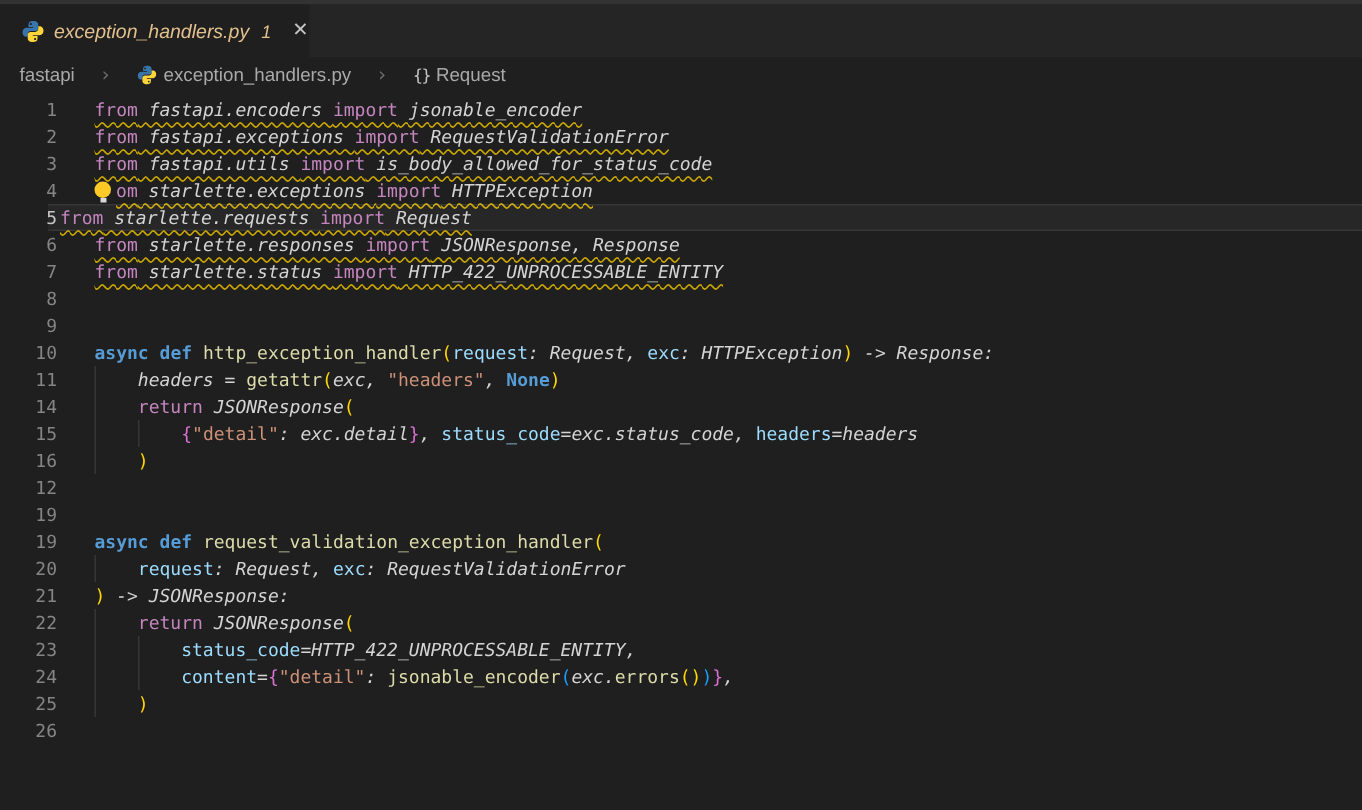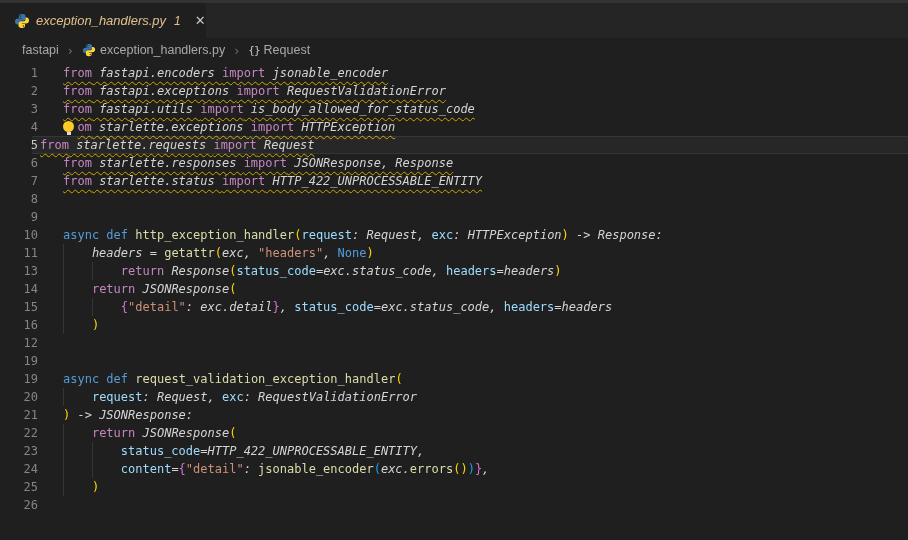--- a/index.html
+++ b/index.html
@@ -23,21 +23,21 @@
     white-space:nowrap;
   }
   .tab-badge { font-style:italic; font-size:12px; color:var(--modified,#e2c08d); margin-left:2px; }
   .tab-close { color:#c5c5c5; font-size:13px; line-height:13px; margin-left:8px; cursor:pointer; font-family:"DejaVu Sans", sans-serif; }
   .pyicon { width:16px; height:16px; flex:0 0 16px; }
   .pyicon.small { width:14px; height:14px; flex:0 0 14px; }
 
   
   .breadcrumbs {
     height:24px; background:#1f1f1f; display:flex; align-items:center;
-    padding-left:22px; gap:8px; font-size:12.5px; color:var(--breadcrumb_fg,#a9a9a9);
+    padding-left:13px; gap:17px; font-size:12.5px; color:var(--breadcrumb_fg,#a9a9a9);
   }
   .crumb { white-space:nowrap; cursor:pointer; }
   .crumb-sep { color:#6e6e6e; font-size:13px; margin:0 1px; font-family:"DejaVu Sans", sans-serif; }
   .crumb-item { display:flex; align-items:center; gap:4px; }
   .symbol-icon { color:#c5c5c5; font-family:"DejaVu Sans Mono", monospace; font-size:11px; letter-spacing:-1px; }
 
   
   .editor { position:relative; padding-top:2px; font-family:"DejaVu Sans Mono", monospace; font-size:12px; }
   .row { position:relative; height:18px; line-height:18px; }
   .ln {
@@ -50,21 +50,21 @@
     white-space:pre; color:var(--fg,#d4d4d4);
   }
   .row.active .code {
     background:rgba(255,255,255,0.04);
     box-shadow: inset 0 1px 0 rgba(255,255,255,0.07), inset 0 -1px 0 rgba(255,255,255,0.07);
     margin-left: 32px;
   }
   .guide { position:absolute; top:0; bottom:0; width:1px; background:rgba(255,255,255,0.10); }
 
   .kw   { color:var(--keyword,#c586c0); }
-  .kw2  { color:var(--keyword2,#569cd6); }
+  .kw2  { color:var(--keyword2,#569cd6);font-weight:bold; }
   .fn   { color:var(--func,#dcdcaa); }
   .var  { color:var(--variable,#9cdcfe); }
   .str  { color:var(--string,#ce9178); }
   .txt  { color:var(--fg,#d4d4d4);font-style:italic; }
   .b1   { color:var(--bracket1,#ffd700); }
   .b2   { color:var(--bracket2,#da70d6); }
   .b3   { color:var(--bracket3,#179fff); }
 
   .squiggle {
     text-decoration-line:underline;
@@ -158,26 +158,20 @@
     <div class="row">
       <span class="ln">10</span>
       <span class="code"><span class="kw2">async</span><span class="txt"> </span><span class="kw2">def</span><span class="txt"> </span><span class="fn">http_exception_handler</span><span class="b1">(</span><span class="var">request</span><span class="txt">: Request, </span><span class="var">exc</span><span class="txt">: HTTPException</span><span class="b1">)</span><span class="txt"> -&gt; Response:</span></span>
     </div>
     <div class="row">
       <span class="ln">11</span>
       <i class="guide" style="left: 63px;"></i>
       <span class="code"><span class="txt">    headers = </span><span class="fn">getattr</span><span class="b1">(</span><span class="txt">exc, </span><span class="str">"headers"</span><span class="txt">, </span><span class="kw2">None</span><span class="b1">)</span></span>
     </div>
     <div class="row">
-      <span class="ln">13</span>
-      <i class="guide" style="left: 63px;"></i>
-      <i class="guide" style="left: 91.9004px;"></i>
-      <span class="code"><span class="txt">        </span><span class="kw">return</span><span class="txt"> Response</span><span class="b1">(</span><span class="var">status_code</span><span class="txt">=exc.status_code, </span><span class="var">headers</span><span class="txt">=headers</span><span class="b1">)</span></span>
-    </div>
-    <div class="row">
       <span class="ln">14</span>
       <i class="guide" style="left: 63px;"></i>
       <span class="code"><span class="txt">    </span><span class="kw">return</span><span class="txt"> JSONResponse</span><span class="b1">(</span></span>
     </div>
     <div class="row">
       <span class="ln">15</span>
       <i class="guide" style="left: 63px;"></i>
       <i class="guide" style="left: 91.9004px;"></i>
       <span class="code"><span class="txt">        </span><span class="b2">{</span><span class="str">"detail"</span><span class="txt">: exc.detail</span><span class="b2">}</span><span class="txt">, </span><span class="var">status_code</span><span class="txt">=exc.status_code, </span><span class="var">headers</span><span class="txt">=headers</span></span>
     </div>

